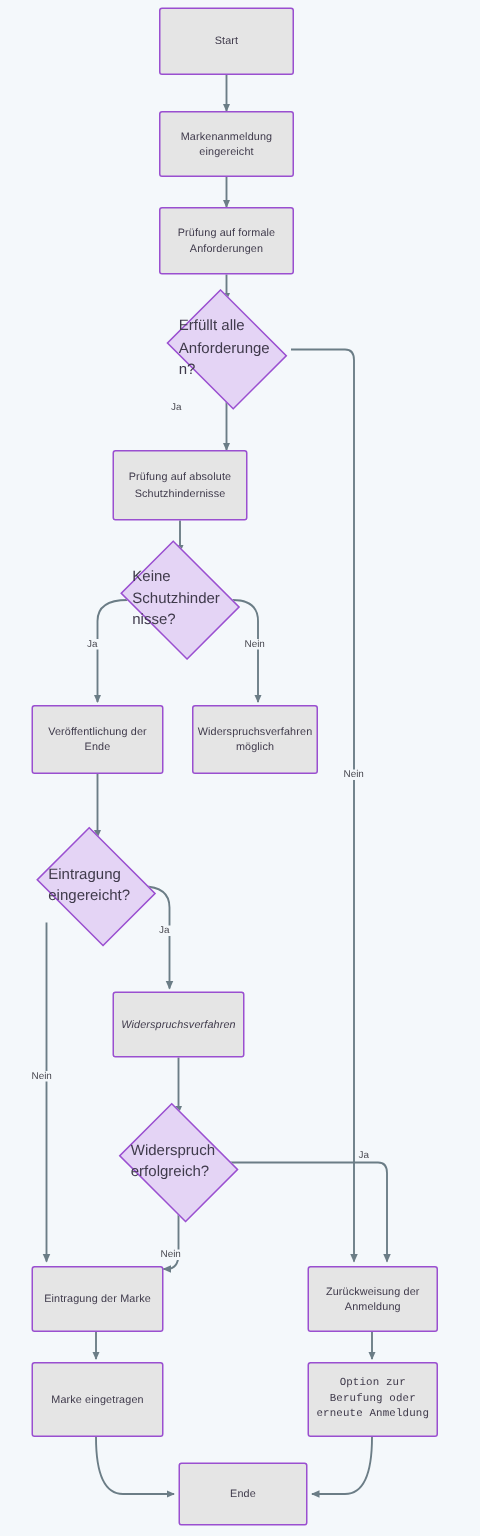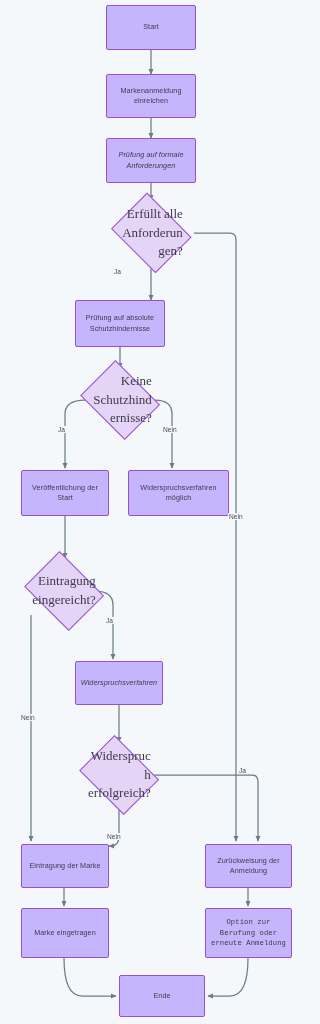--- a/index.html
+++ b/index.html
@@ -29,21 +29,21 @@
     display: flex;
     align-items: center;
     justify-content: center;
     text-align: center;
     color: #3f3a4b;
     font-size: 7.2px;
     line-height: 1.45;
     letter-spacing: 0.1px;
   }
   .box {
-    background: #c4b5fd;
+    background: #e5e5e5;
     border: 1.2px solid #9a4fd0;
     border-radius: 2px;
     padding: 16px 4px;
   }
   .diamond-wrap {
     position: absolute;
     display: flex;
     align-items: center;
     justify-content: center;
   }
@@ -60,27 +60,26 @@
     top: 50%;
     width: 70.7%;
     height: 70.7%;
     transform: translate(-50%, -50%) rotate(45deg);
     background: #e4d4f5;
     border: 1.2px solid #9a4fd0;
   }
   .diamond-label {
     position: relative;
     z-index: 2;
-    text-align: right;
-    font-size: 13px;
+    text-align: left;
+    font-size: 10px;
     line-height: 1.45;
     color: #3f3a4b;
     width: 74%;
     word-break: break-word;
-    font-family: Liberation Serif, serif;
   }
   .edge-label {
     position: absolute;
     font-family: "Liberation Sans", sans-serif;
     font-size: 6.6px;
     color: #4a4a52;
     background: #f4f8fb;
     padding: 0 1px;
     white-space: nowrap;
   }
@@ -134,24 +133,24 @@
 
       <path d="M248,958 q0,38 -18,38 L208,996"></path>
     </g>
   </svg>
 
   <div class="node box" style="left:106px; top:5px; width:90px; height:45px;">
     <span>Start</span>
   </div>
 
   <div class="node box" style="left:106px; top:74px; width:90px; height:44px;">
-    <span>Markenanmeldung einreichen</span>
-  </div>
-
-  <div class="node box" style="left:106px; top:138px; width:90px; height:45px;font-style:italic;">
+    <span>Markenanmeldung eingereicht</span>
+  </div>
+
+  <div class="node box" style="left:106px; top:138px; width:90px; height:45px;">
     <span>Prüfung auf formale Anforderungen</span>
   </div>
 
   <div class="diamond-wrap" style="left:108px; top:198px; width:86px; height:70px;">
     <div class="diamond-shape">
         <div></div>
       </div>
     <span class="diamond-label">Erfüllt alle Anforderungen?</span>
   </div>
 
@@ -160,24 +159,24 @@
   </div>
 
   <div class="diamond-wrap" style="left:77px; top:366px; width:86px; height:68px;">
     <div class="diamond-shape">
         <div></div>
       </div>
     <span class="diamond-label">Keine Schutzhindernisse?</span>
   </div>
 
   <div class="node box" style="left:21px; top:470px; width:88px; height:46px;">
-    <span>Veröffentlichung der Start</span>
-  </div>
-
-  <div class="node box" style="left:128px; top:470px; width:101px; height:46px;">
+    <span>Veröffentlichung der Ende</span>
+  </div>
+
+  <div class="node box" style="left:128px; top:470px; width:84px; height:46px;">
     <span>Widerspruchsverfahren möglich</span>
   </div>
 
   <div class="diamond-wrap" style="left:21px; top:557px; width:86px; height:68px;">
     <div class="diamond-shape">
         <div></div>
       </div>
     <span class="diamond-label">Eintragung eingereicht?</span>
   </div>
 

